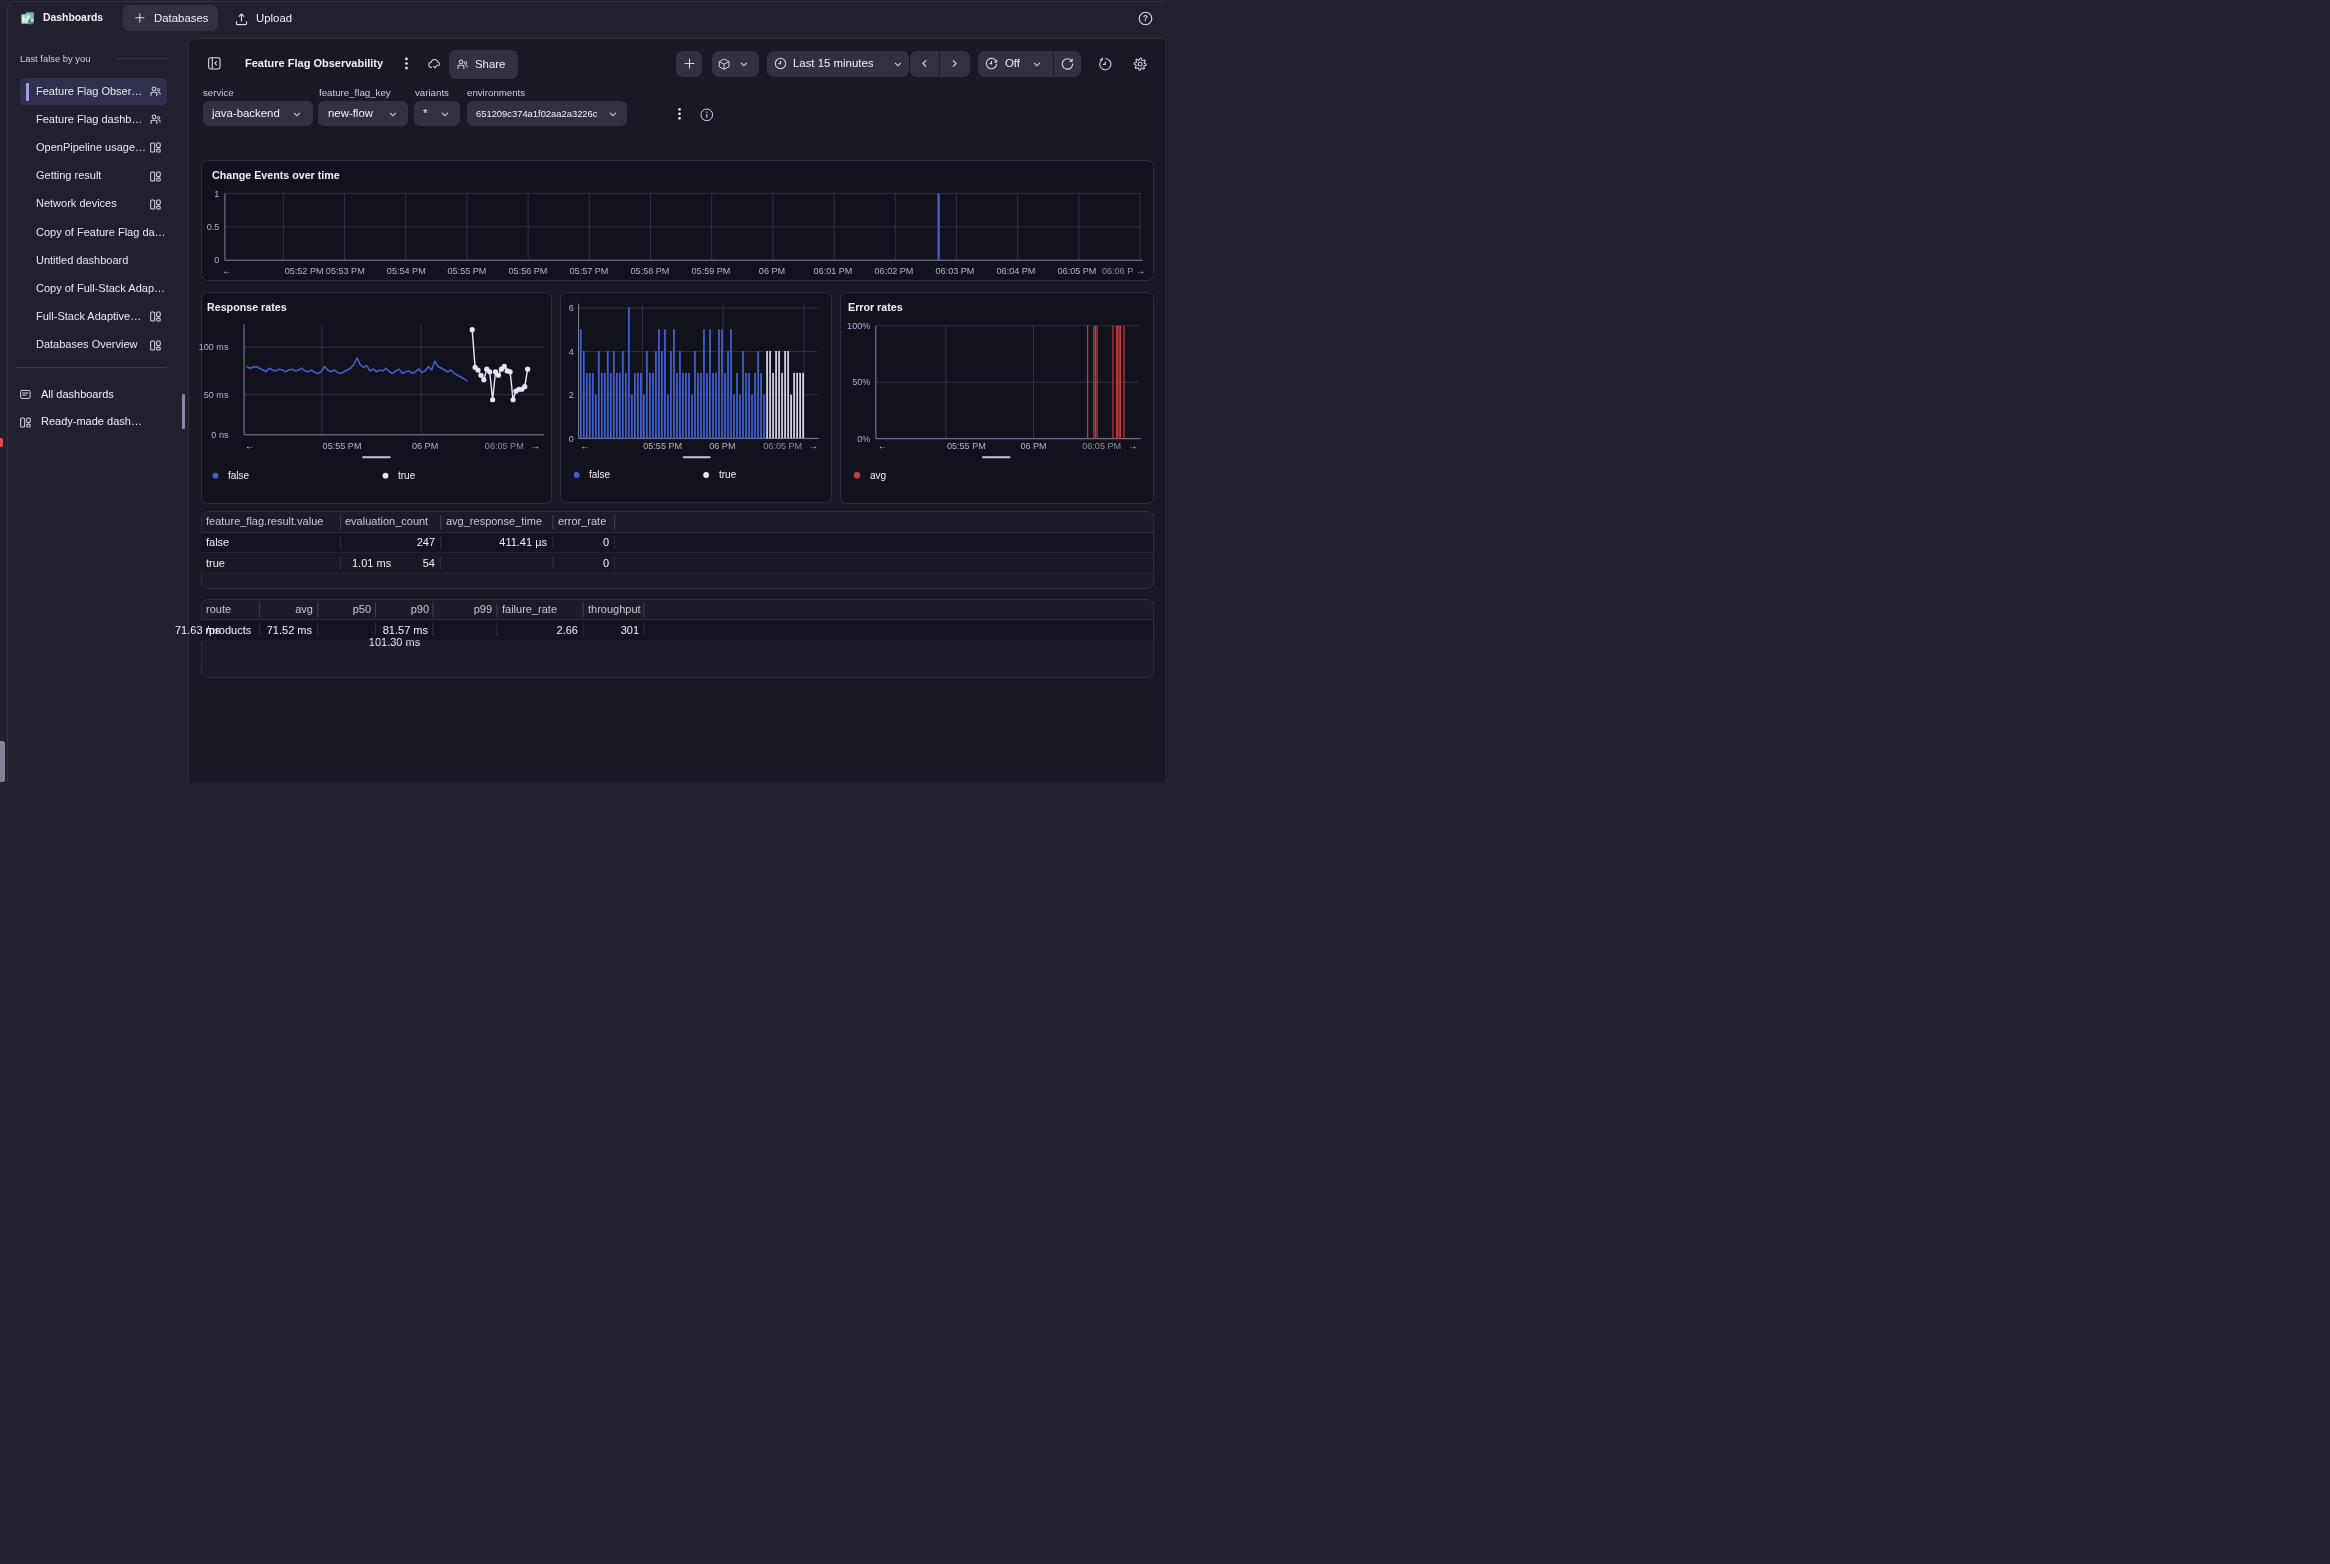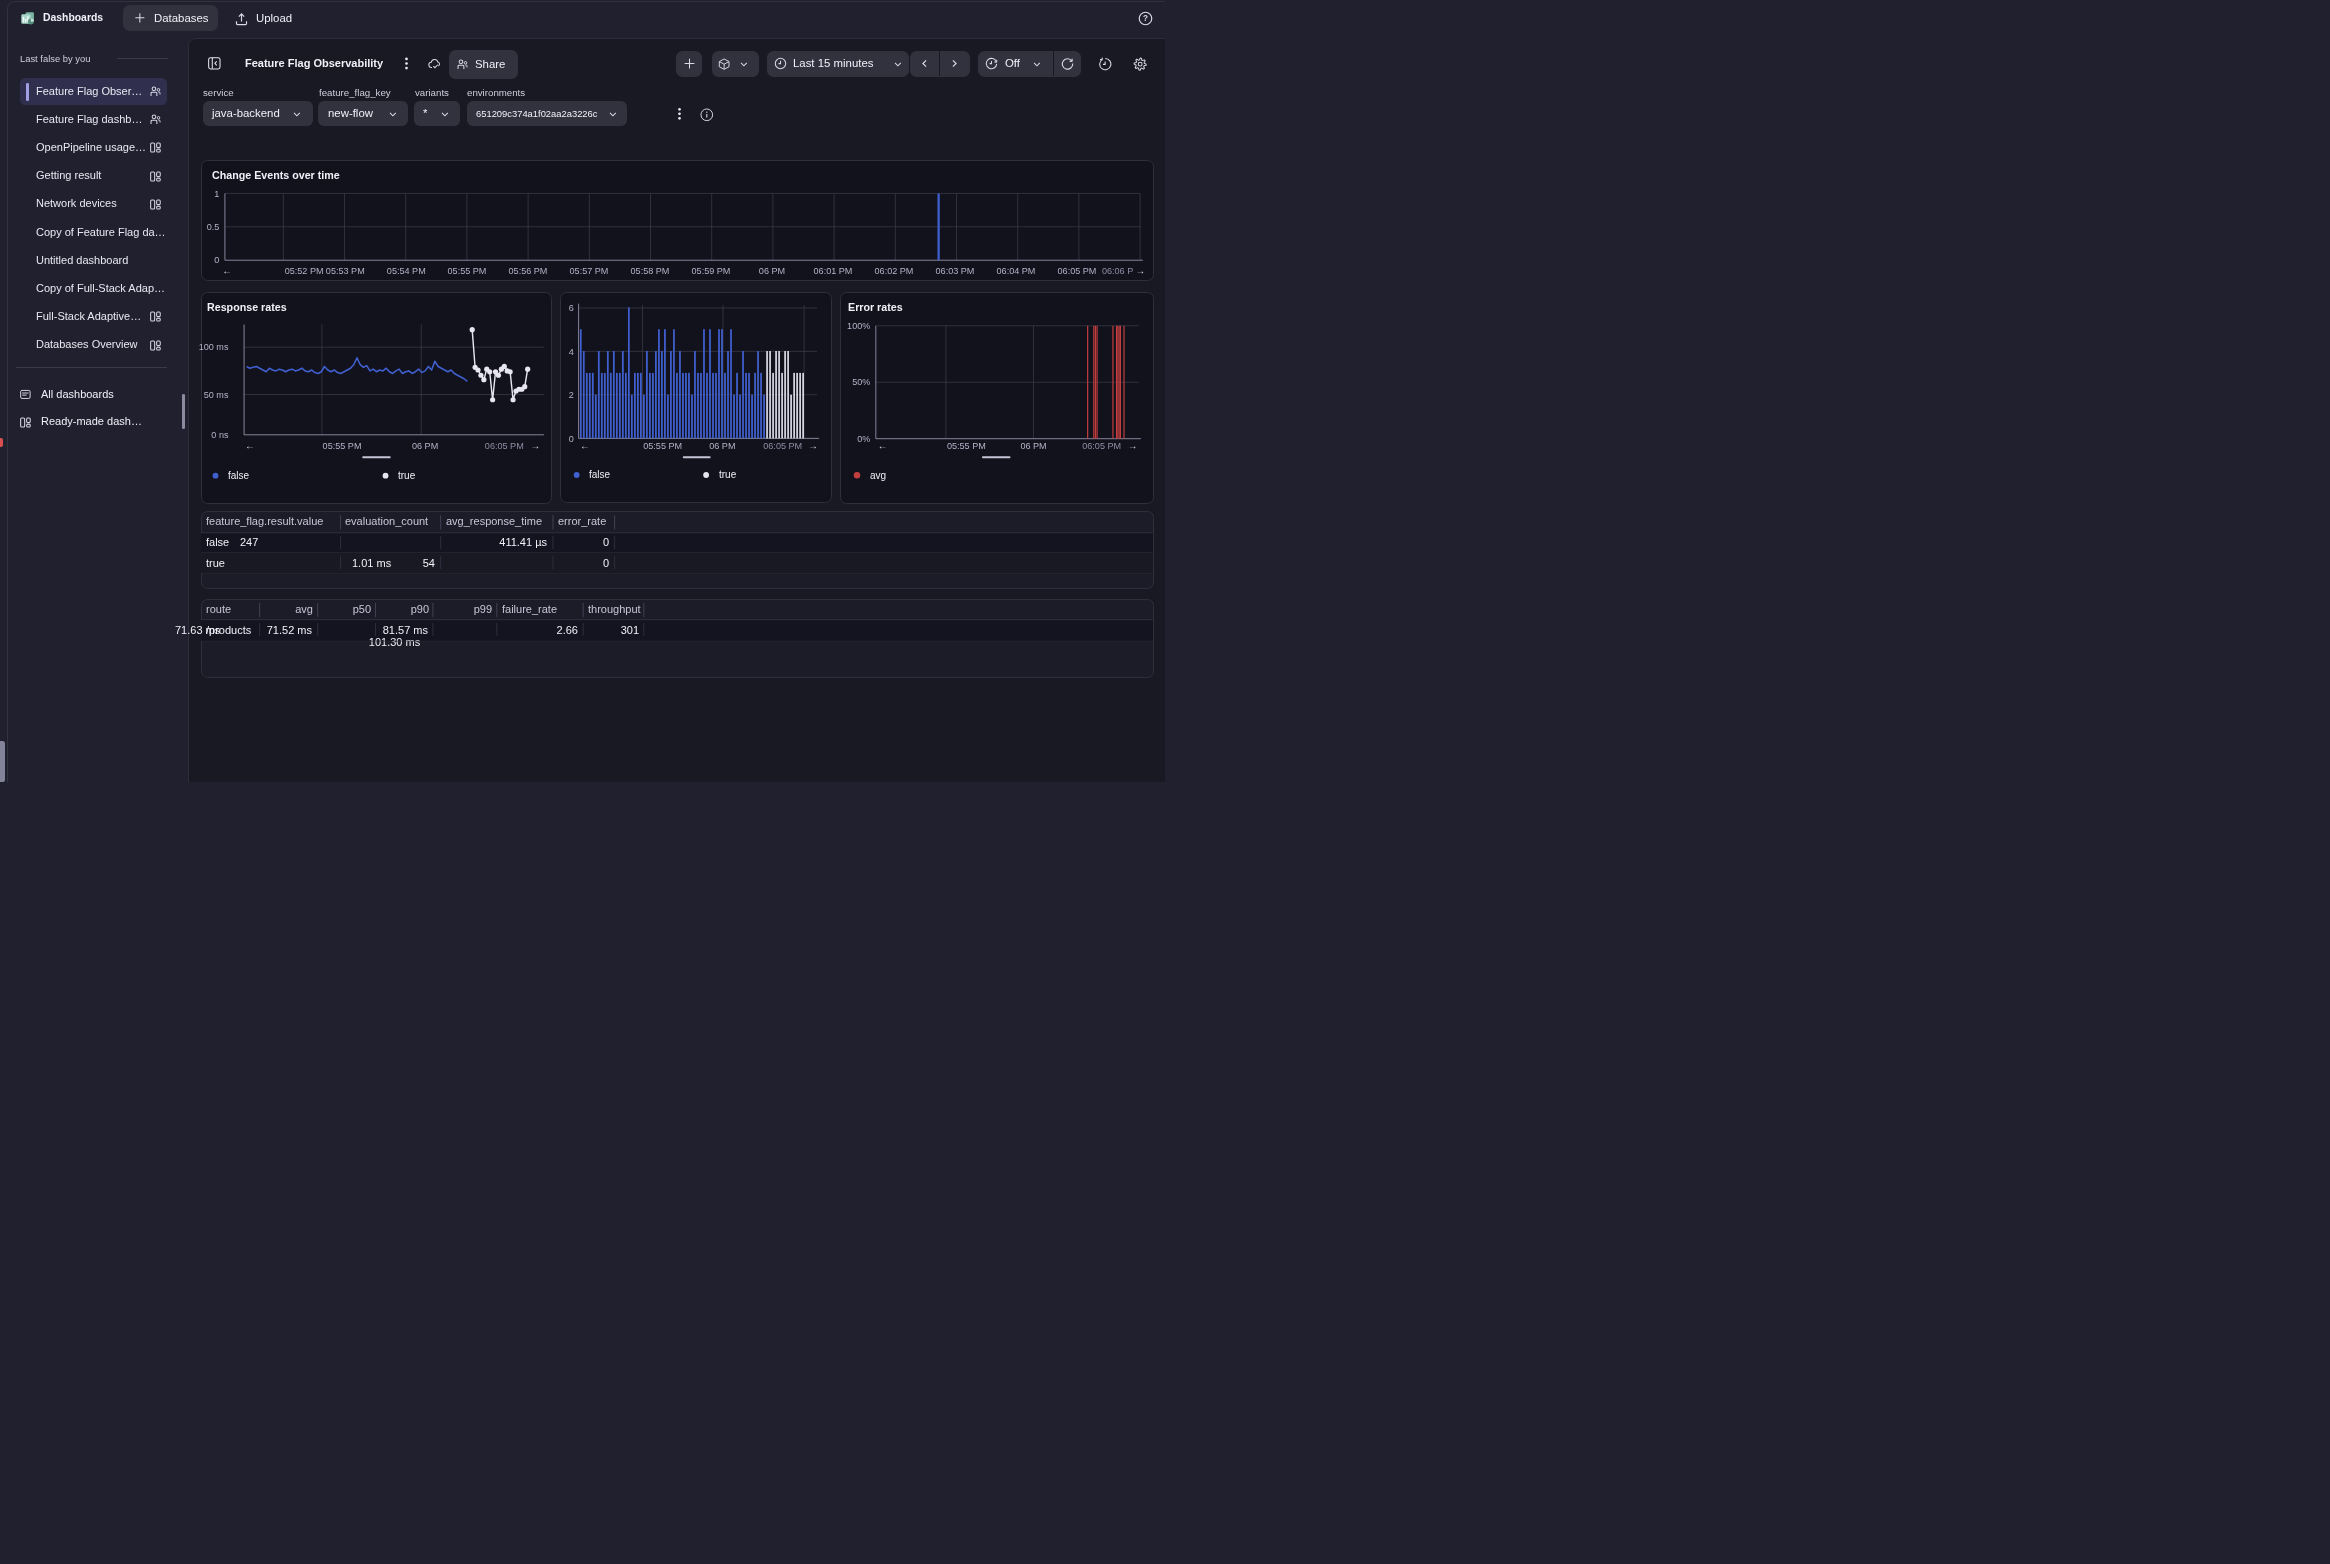--- a/index.html
+++ b/index.html
@@ -221,21 +221,21 @@
 <div class="t" style="left:848px;top:301px;font-size:10.7px;font-weight:700;color:#f1f0f8">Error rates</div>
 <div class="t" style="left:870px;top:470px;font-size:10px;font-weight:400;color:#f1f0f8">avg</div>
 <div class="a" style="left:201px;top:511px;width:953px;height:78px;background:#1c1c28;border:0.6px solid #2e2e3c;border-radius:6.5px"></div>
 <div class="a" style="left:201px;top:533px;width:952px;height:19.5px;background:#141420"></div>
 <div class="a" style="left:201px;top:552px;width:952px;height:21.4px;background:#191924"></div>
 <div class="t" style="left:206px;top:515px;font-size:11px;font-weight:400;color:#c7c6d8">feature_flag.result.value</div>
 <div class="t" style="left:345px;top:515px;font-size:11px;font-weight:400;color:#c7c6d8">evaluation_count</div>
 <div class="t" style="left:446px;top:515px;font-size:11px;font-weight:400;color:#c7c6d8">avg_response_time</div>
 <div class="t" style="left:558px;top:515px;font-size:11px;font-weight:400;color:#c7c6d8">error_rate</div>
 <div class="t" style="left:206px;top:536px;font-size:11px;font-weight:400;color:#f1f0f8">false</div>
-<div class="t" style="left:240px;top:536px;width:195px;font-size:11px;font-weight:400;color:#f1f0f8">247</div>
+<div class="t" style="left:240px;top:536px;width:195px;text-align:right;font-size:11px;font-weight:400;color:#f1f0f8">247</div>
 <div class="t" style="left:352px;top:536px;width:195px;text-align:right;font-size:11px;font-weight:400;color:#f1f0f8">411.41 µs</div>
 <div class="t" style="left:414px;top:536px;width:195px;text-align:right;font-size:11px;font-weight:400;color:#f1f0f8">0</div>
 <div class="t" style="left:206px;top:557px;font-size:11px;font-weight:400;color:#f1f0f8">true</div>
 <div class="t" style="left:240px;top:557px;width:195px;text-align:right;font-size:11px;font-weight:400;color:#f1f0f8">54</div>
 <div class="t" style="left:352px;top:557px;width:195px;text-align:left;font-size:11px;font-weight:400;color:#f1f0f8">1.01 ms</div>
 <div class="t" style="left:414px;top:557px;width:195px;text-align:right;font-size:11px;font-weight:400;color:#f1f0f8">0</div>
 <div class="a" style="left:201px;top:599px;width:953px;height:79px;background:#1c1c28;border:0.6px solid #2e2e3c;border-radius:6.5px"></div>
 <div class="a" style="left:201px;top:620px;width:952px;height:21.4px;background:#141420"></div>
 <div class="t" style="left:206px;top:603px;font-size:11px;font-weight:400;color:#c7c6d8">route</div>
 <div class="t" style="left:118px;top:603px;width:195px;text-align:right;font-size:11px;font-weight:400;color:#c7c6d8">avg</div>

